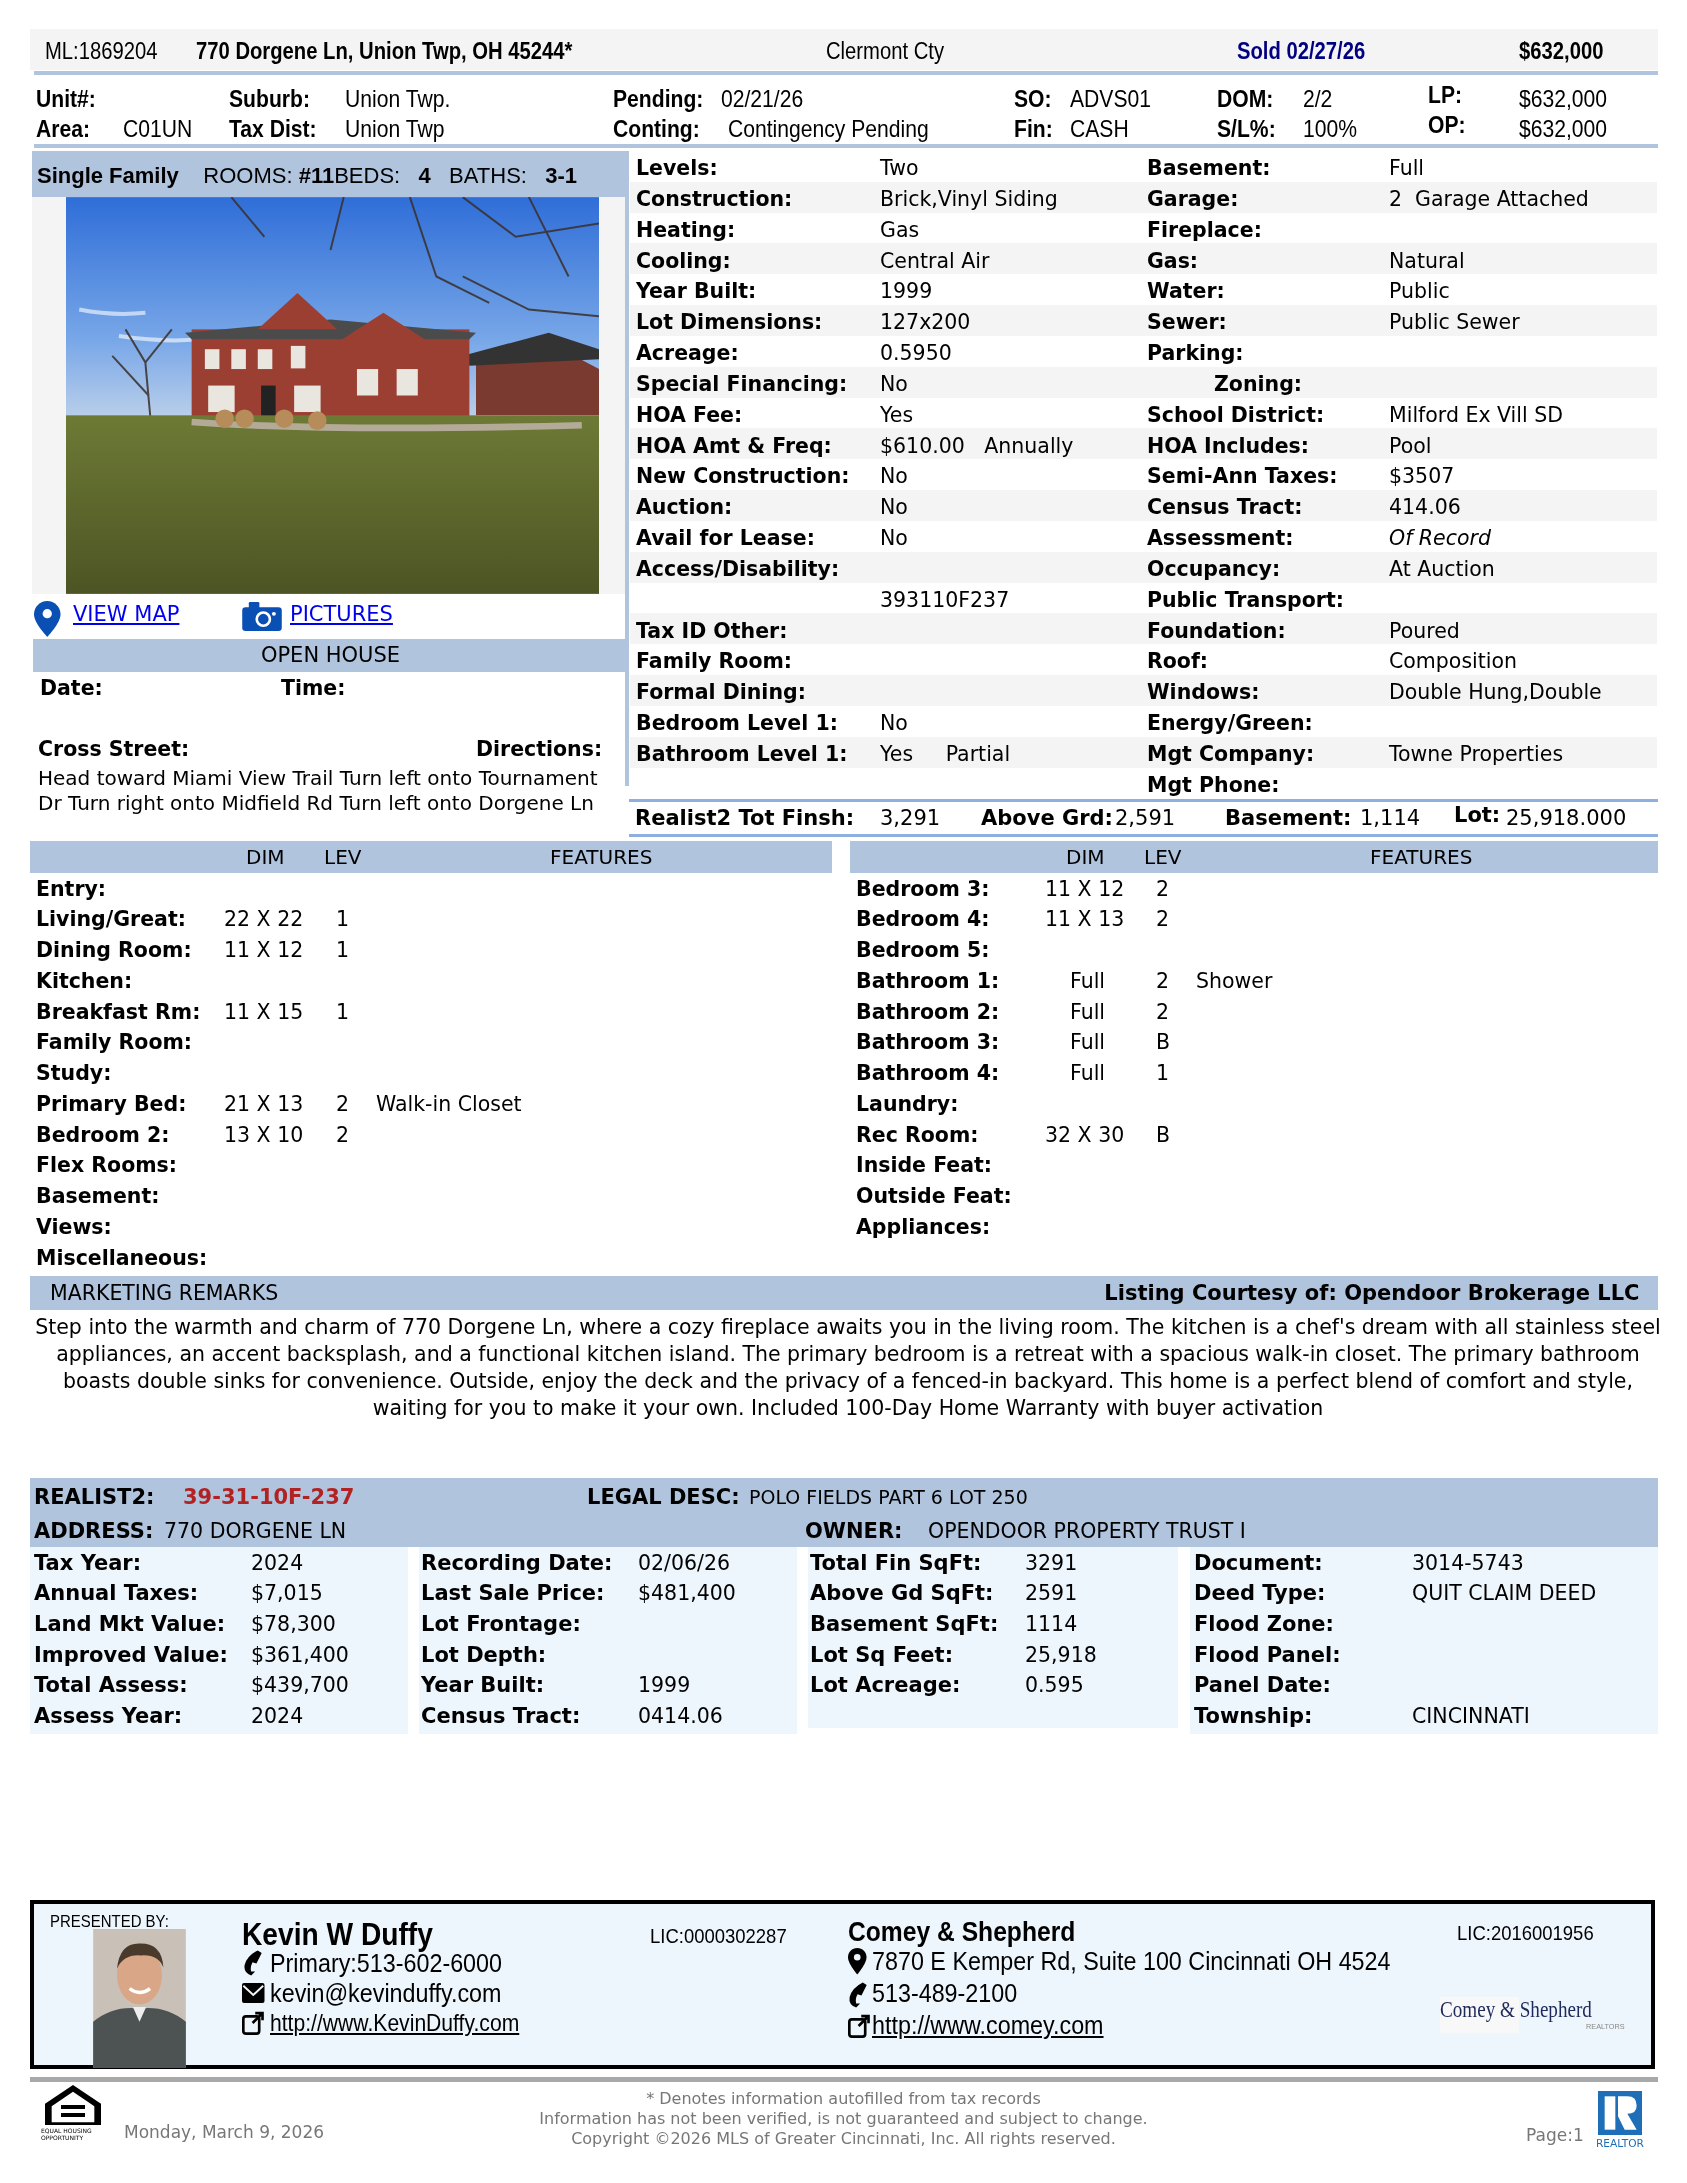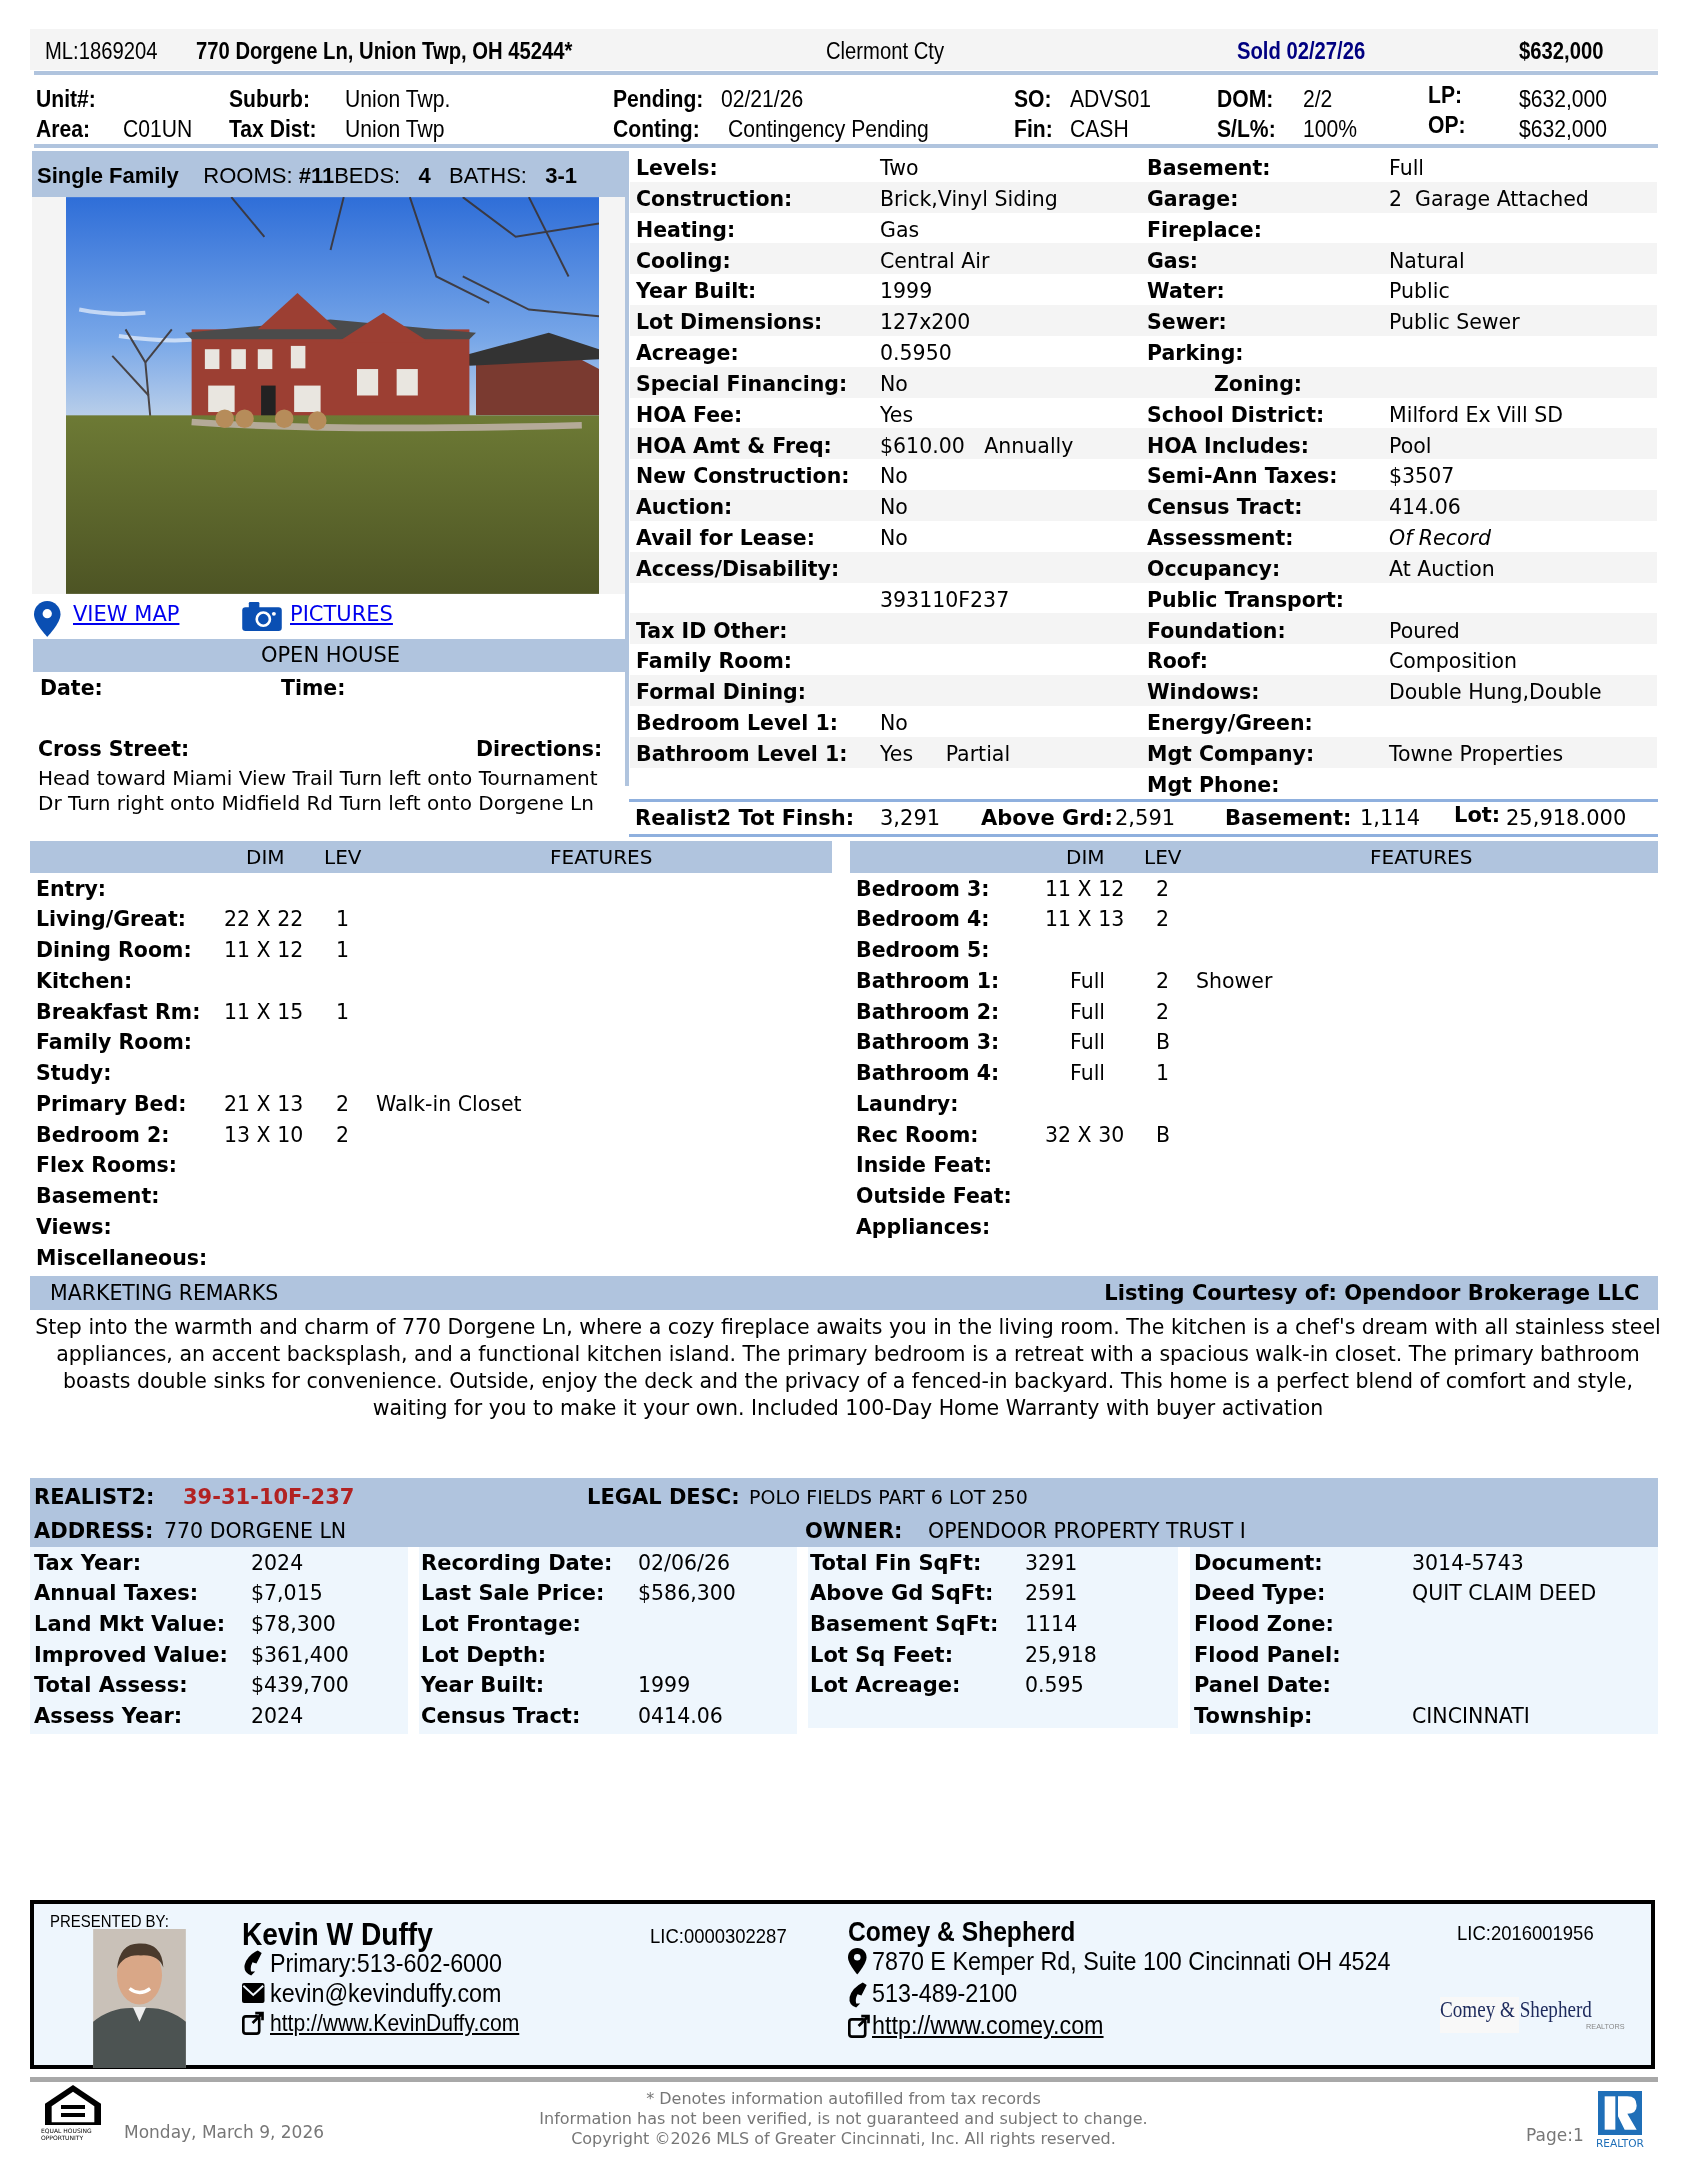--- a/index.html
+++ b/index.html
@@ -458,21 +458,21 @@
     <div class="abs val" style="left:251px; top:1612px;">$78,300</div>
     <div class="abs lbl" style="left:34px; top:1643px; font-size:21px;">Improved Value:</div>
     <div class="abs val" style="left:251px; top:1643px;">$361,400</div>
     <div class="abs lbl" style="left:34px; top:1673px; font-size:21px;">Total Assess:</div>
     <div class="abs val" style="left:251px; top:1673px;">$439,700</div>
     <div class="abs lbl" style="left:34px; top:1704px; font-size:21px;">Assess Year:</div>
     <div class="abs val" style="left:251px; top:1704px;">2024</div>
     <div class="abs lbl" style="left:421px; top:1551px; font-size:21px;">Recording Date:</div>
     <div class="abs val" style="left:638px; top:1551px;">02/06/26</div>
     <div class="abs lbl" style="left:421px; top:1581px; font-size:21px;">Last Sale Price:</div>
-    <div class="abs val" style="left:638px; top:1581px;">$586,300</div>
+    <div class="abs val" style="left:638px; top:1581px;">$481,400</div>
     <div class="abs lbl" style="left:421px; top:1612px; font-size:21px;">Lot Frontage:</div>
     <div class="abs val" style="left:638px; top:1612px;"></div>
     <div class="abs lbl" style="left:421px; top:1643px; font-size:21px;">Lot Depth:</div>
     <div class="abs val" style="left:638px; top:1643px;"></div>
     <div class="abs lbl" style="left:421px; top:1673px; font-size:21px;">Year Built:</div>
     <div class="abs val" style="left:638px; top:1673px;">1999</div>
     <div class="abs lbl" style="left:421px; top:1704px; font-size:21px;">Census Tract:</div>
     <div class="abs val" style="left:638px; top:1704px;">0414.06</div>
     <div class="abs lbl" style="left:810px; top:1551px; font-size:21px;">Total Fin SqFt:</div>
     <div class="abs val" style="left:1025px; top:1551px;">3291</div>

